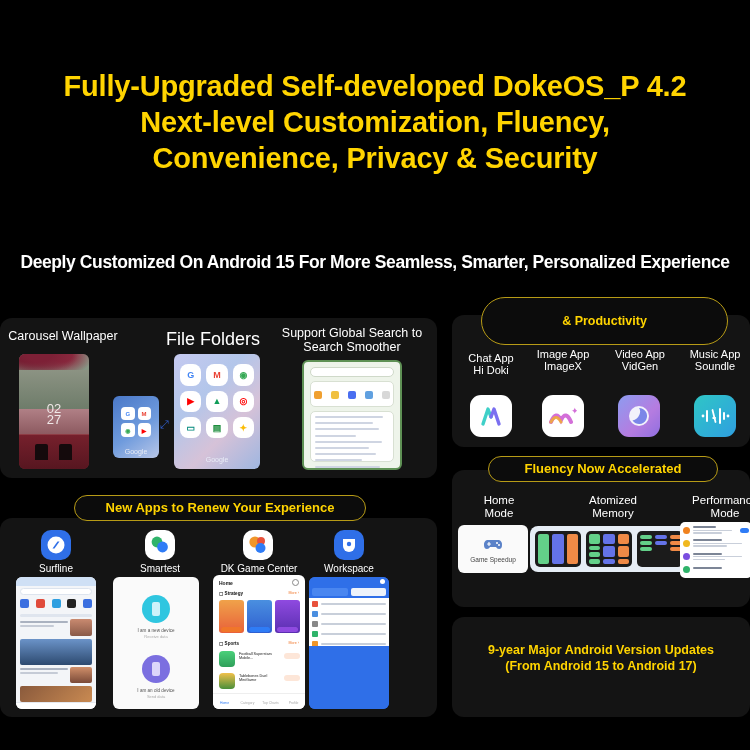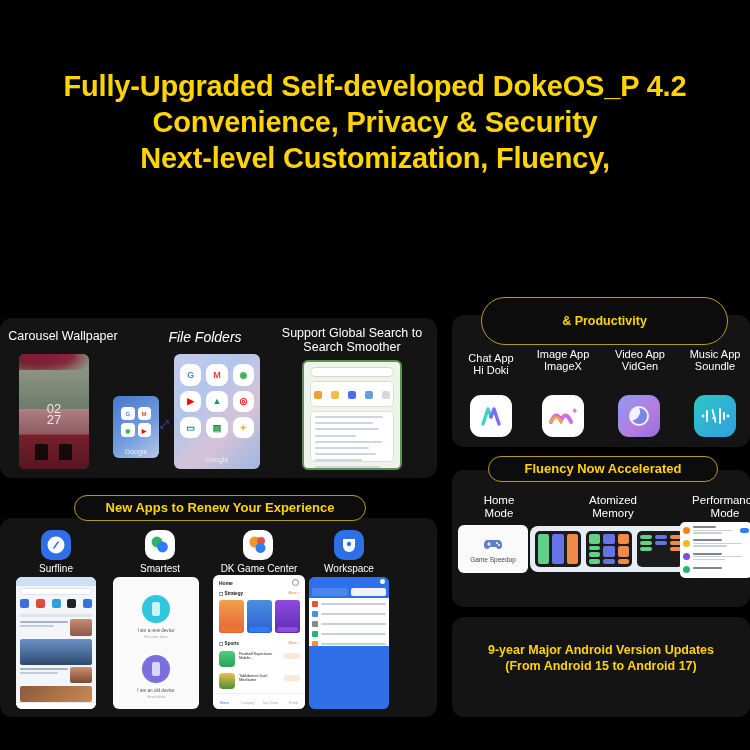--- a/index.html
+++ b/index.html
@@ -128,24 +128,25 @@
     font-weight:700; font-size:12.5px; line-height:16px;
   }
 </style>
 </head>
 <body>
 
 <div class="stage">
 
   <div class="headline">
     <span class="ln">Fully-Upgraded Self-developed DokeOS_P 4.2</span>
+    <span class="ln">Next-level Customization, Fluency,</span>
     <span class="ln">Convenience, Privacy &amp; Security</span>
-    <span class="ln">Next-level Customization, Fluency,</span>
-  </div>
-
+  </div>
+
+  <div class="subhead">Deeply Customized On Android 15 For More Seamless, Smarter, Personalized Experience</div>
 
 
   <div class="panel" style="left:0px; top:318px; width:437px; height:160px;">
 
     <div class="cap" style="left:-2px; top:12px; width:130px; font-size:12.5px;">Carousel Wallpaper</div>
 
     <div class="shot wall" style="left:19px; top:36px; width:70px; height:115px;">
       <div class="branches"></div>
       <div class="hill"></div>
       <div class="water"></div>
@@ -162,21 +163,21 @@
       <div class="mgrid">
         <div class="micon" style="color:#4285f4;">G</div>
         <div class="micon" style="color:#ea4335;">M</div>
         <div class="micon" style="color:#34a853;">◉</div>
         <div class="micon" style="color:#ff0000;">▶</div>
       </div>
       <div class="glabel">Google</div>
     </div>
     <div style="position:absolute; left:160px; top:100px; color:#2f5fd0; font-size:11px;">⤢</div>
 
-    <div class="cap" style="left:140px; top:12px; width:130px; font-size:14px;font-style:italic;">File Folders</div>
+    <div class="cap" style="left:148px; top:12px; width:130px; font-size:18px;">File Folders</div>
 
     <div class="shot folder" style="left:174px; top:36px; width:86px; height:115px;">
       <div class="fgrid">
         <div class="ficon" style="color:#4285f4;">G</div>
         <div class="ficon" style="color:#ea4335;">M</div>
         <div class="ficon" style="color:#34a853;">◉</div>
         <div class="ficon" style="color:#ff0000;">▶</div>
         <div class="ficon" style="color:#0f9d58;">▲</div>
         <div class="ficon" style="color:#ff0000;">◎</div>
         <div class="ficon" style="color:#00897b;">▭</div>

